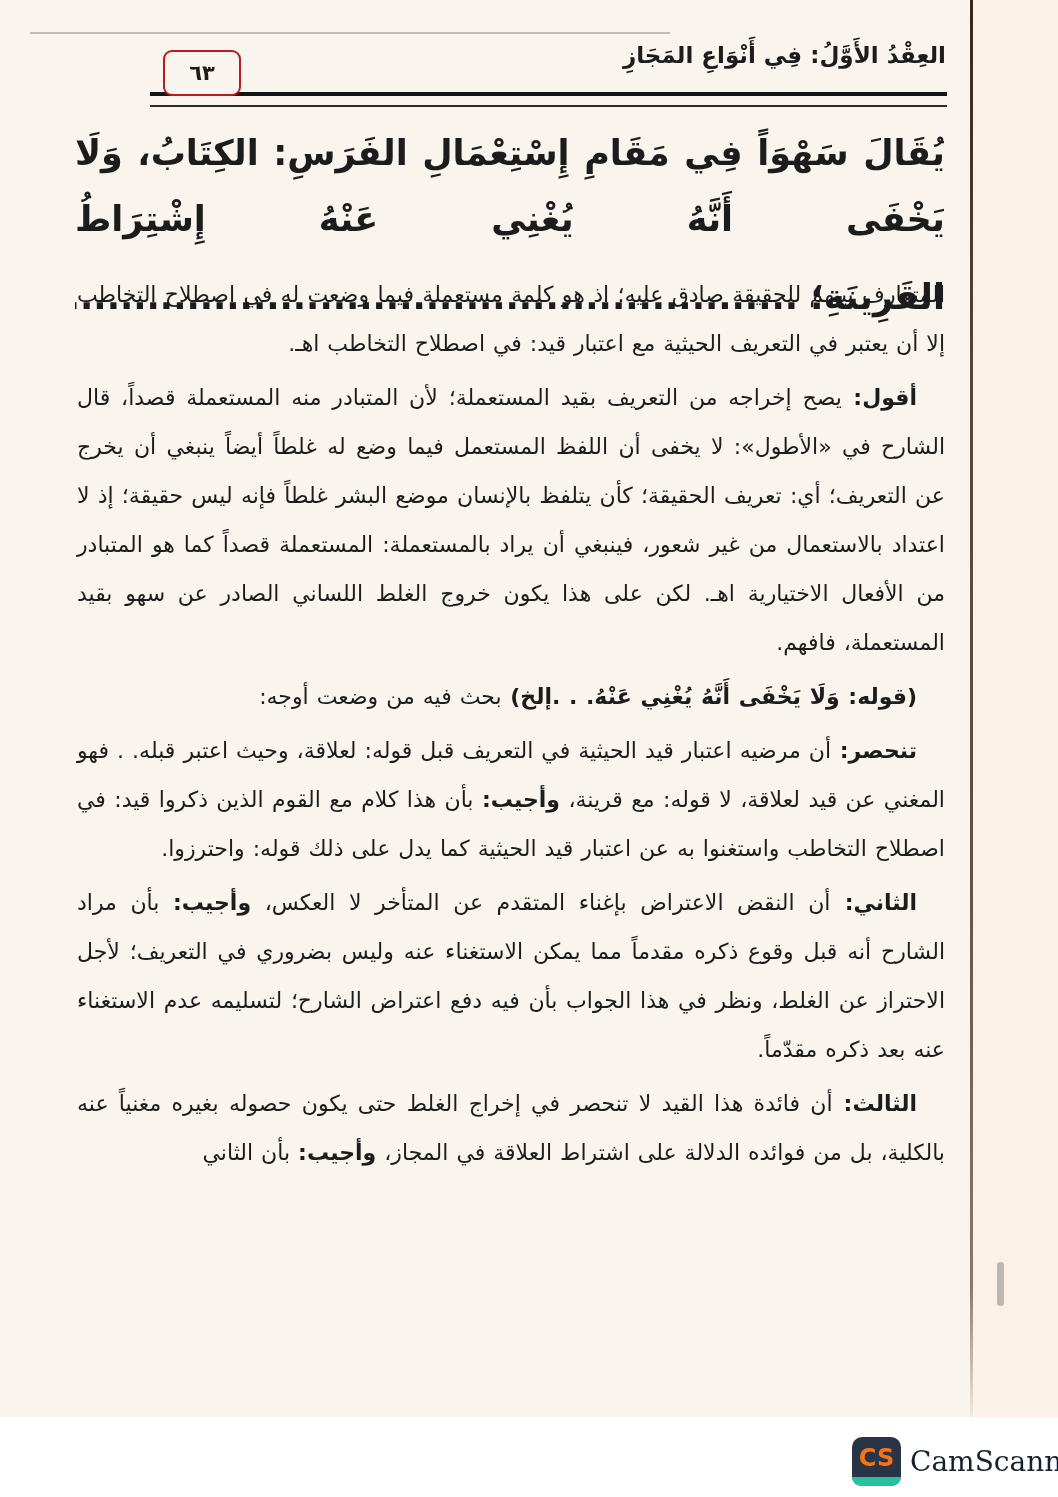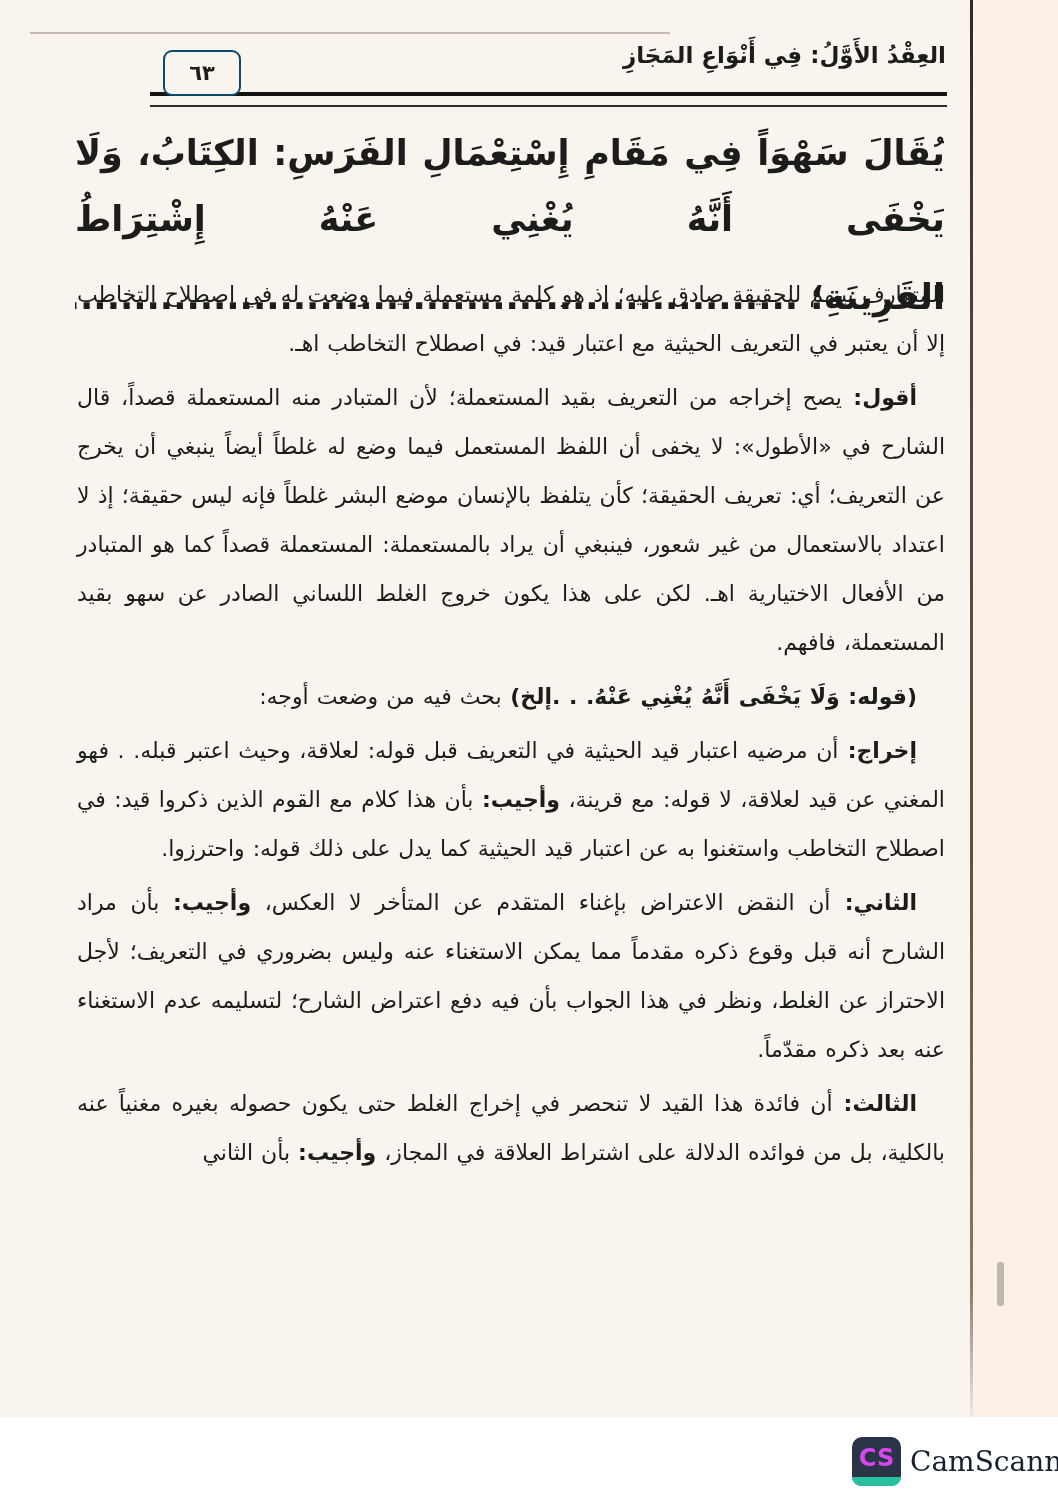--- a/index.html
+++ b/index.html
@@ -18,21 +18,21 @@
     position:absolute;top:0;left:970px;width:3px;height:1430px;
     background:linear-gradient(#35271f,#55443a 25%,#63503f 60%,#8d7767 90%,rgba(141,119,103,0));
   }
   .edge-mark{position:absolute;left:997px;top:1262px;width:7px;height:44px;background:#a9a49d;border-radius:3px;opacity:.75;}
   .top-smudge{position:absolute;left:30px;top:32px;width:640px;height:2px;background:rgba(110,100,92,.4);}
   .bottom-band{position:absolute;left:0;bottom:0;width:100%;height:80px;background:#ffffff;}
 
   
   .page-number-box{
     position:absolute;left:163px;top:50px;width:74px;height:42px;
-    border:2px solid #0c4a6e;border-radius:9px;
+    border:2px solid #b91c1c;border-radius:9px;
     display:flex;align-items:center;justify-content:center;
     font-size:21px;font-weight:bold;background:#f9f5ee;z-index:2;
   }
   .header-title{
     position:absolute;right:112px;top:42px;
     direction:rtl;font-size:23px;font-weight:bold;white-space:nowrap;text-align:center;
   }
   .header-rule{
     position:absolute;left:150px;top:92px;width:797px;height:9px;
     border-top:4px solid #141414;border-bottom:2px solid #2c2c2c;
@@ -58,21 +58,21 @@
   .bold{font-weight:bold;}
 
   
   .cs-logo{position:absolute;left:852px;top:1437px;width:200px;height:50px;}
   .cs-icon{
     position:absolute;left:0;top:0;width:49px;height:49px;
     background:#2a3447;border-radius:10px;
   }
   .cs-initials{
     position:absolute;left:0;top:2px;width:49px;height:38px;
-    color:#d946ef;font-weight:bold;font-size:24px;
+    color:#f97316;font-weight:bold;font-size:24px;
     display:flex;align-items:center;justify-content:center;
     font-family:"DejaVu Sans",sans-serif;
   }
   .cs-teal{position:absolute;left:0;bottom:0;width:49px;height:9px;background:#27c19e;border-radius:0 0 10px 10px;}
   .cs-name{
     position:absolute;left:58px;top:8px;
     font-family:"DejaVu Serif",serif;font-size:28px;color:#17212e;white-space:nowrap;
   }
 </style>
 </head>
@@ -96,21 +96,21 @@
     <div class="matn-line2">
       <span>القَرِينَةِ؛</span>
       <span class="matn-dots">............................................................</span>
     </div>
   </div>
 
   <div class="body-text">
       <p class="para"><span>المتعارف بينهم للحقيقة صادق عليه؛ إذ هو كلمة مستعملة فيما وضعت له في اصطلاح التخاطب إلا أن يعتبر في التعريف الحيثية مع اعتبار قيد: في اصطلاح التخاطب اهـ.</span></p>
       <p class="para indent"><span class="bold">أقول: </span><span>يصح إخراجه من التعريف بقيد المستعملة؛ لأن المتبادر منه المستعملة قصداً، قال الشارح في «الأطول»: لا يخفى أن اللفظ المستعمل فيما وضع له غلطاً أيضاً ينبغي أن يخرج عن التعريف؛ أي: تعريف الحقيقة؛ كأن يتلفظ بالإنسان موضع البشر غلطاً فإنه ليس حقيقة؛ إذ لا اعتداد بالاستعمال من غير شعور، فينبغي أن يراد بالمستعملة: المستعملة قصداً كما هو المتبادر من الأفعال الاختيارية اهـ. لكن على هذا يكون خروج الغلط اللساني الصادر عن سهو بقيد المستعملة، فافهم.</span></p>
       <p class="para indent"><span class="bold">(قوله: وَلَا يَخْفَى أَنَّهُ يُغْنِي عَنْهُ. . .إلخ) </span><span>بحث فيه من وضعت أوجه:</span></p>
-      <p class="para indent"><span class="bold">إخراج: </span><span>أن مرضيه اعتبار قيد الحيثية في التعريف قبل قوله: لعلاقة، وحيث اعتبر قبله. . فهو المغني عن قيد لعلاقة، لا قوله: مع قرينة، </span><span class="bold">وأجيب:</span><span> بأن هذا كلام مع القوم الذين ذكروا قيد: في اصطلاح التخاطب واستغنوا به عن اعتبار قيد الحيثية كما يدل على ذلك قوله: واحترزوا.</span></p>
+      <p class="para indent"><span class="bold">تنحصر: </span><span>أن مرضيه اعتبار قيد الحيثية في التعريف قبل قوله: لعلاقة، وحيث اعتبر قبله. . فهو المغني عن قيد لعلاقة، لا قوله: مع قرينة، </span><span class="bold">وأجيب:</span><span> بأن هذا كلام مع القوم الذين ذكروا قيد: في اصطلاح التخاطب واستغنوا به عن اعتبار قيد الحيثية كما يدل على ذلك قوله: واحترزوا.</span></p>
       <p class="para indent"><span class="bold">الثاني: </span><span>أن النقض الاعتراض بإغناء المتقدم عن المتأخر لا العكس، </span><span class="bold">وأجيب:</span><span> بأن مراد الشارح أنه قبل وقوع ذكره مقدماً مما يمكن الاستغناء عنه وليس بضروري في التعريف؛ لأجل الاحتراز عن الغلط، ونظر في هذا الجواب بأن فيه دفع اعتراض الشارح؛ لتسليمه عدم الاستغناء عنه بعد ذكره مقدّماً.</span></p>
       <p class="para indent"><span class="bold">الثالث: </span><span>أن فائدة هذا القيد لا تنحصر في إخراج الغلط حتى يكون حصوله بغيره مغنياً عنه بالكلية، بل من فوائده الدلالة على اشتراط العلاقة في المجاز، </span><span class="bold">وأجيب:</span><span> بأن الثاني</span></p>
     </div>
 
   <div class="bottom-band"></div>
 
   <div class="cs-logo">
     <div class="cs-icon">
       <div class="cs-initials">CS</div>
       <div class="cs-teal"></div>

